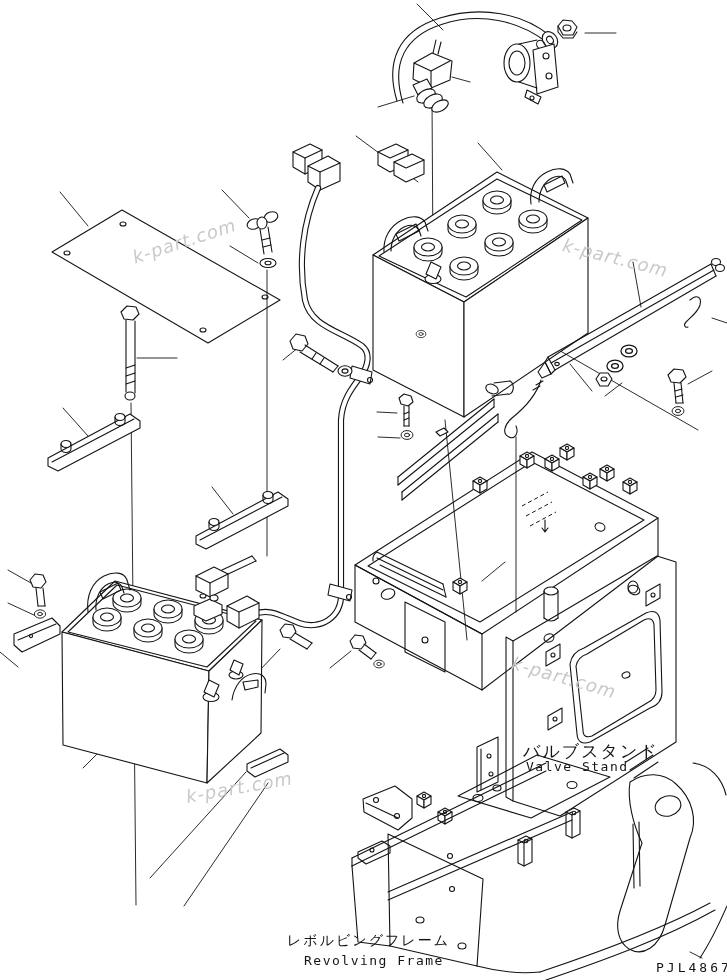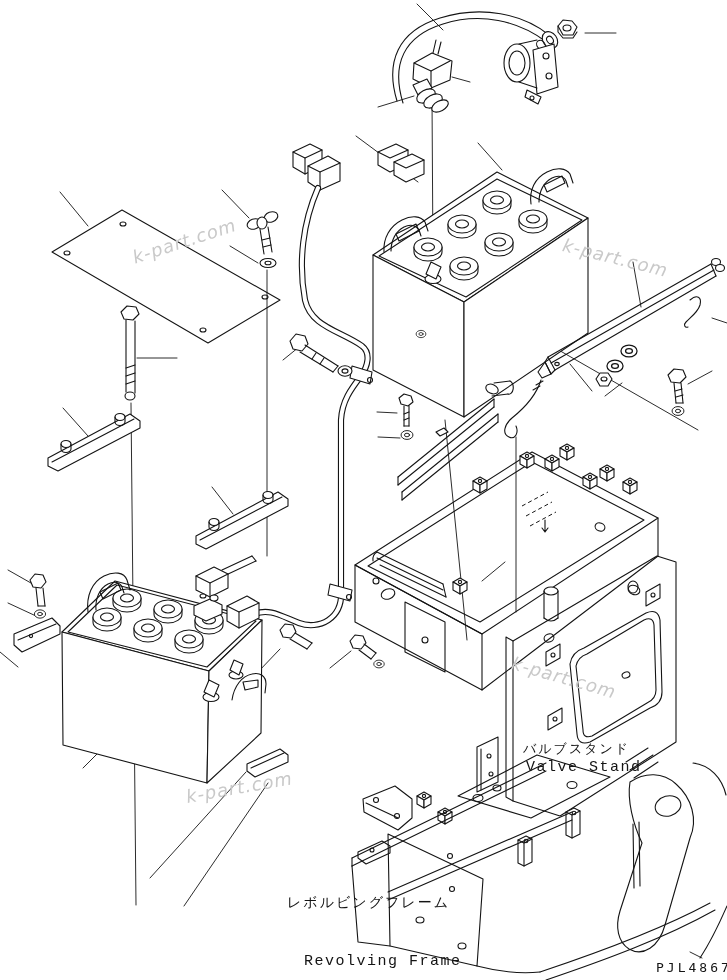--- a/index.html
+++ b/index.html
@@ -8,34 +8,34 @@
     overflow:hidden;font-family:"DejaVu Sans Mono", monospace;color:#141414;
   }
   svg{position:absolute;left:0;top:0;}
   .ln{stroke:#141414;stroke-width:1.1;fill:none;stroke-linecap:round;stroke-linejoin:round;}
   .thin{stroke:#141414;stroke-width:0.9;fill:none;stroke-linecap:round;}
   .wf{stroke:#141414;stroke-width:1.1;fill:#ffffff;stroke-linejoin:round;}
   .cableB{stroke:#141414;stroke-width:6.2;fill:none;stroke-linecap:round;}
   .cableW{stroke:#ffffff;stroke-width:4.0;fill:none;stroke-linecap:round;}
   .dash{stroke:#141414;stroke-width:1;fill:none;stroke-dasharray:4 3;}
   .lbl{position:absolute;color:#141414;white-space:nowrap;}
-  .jp{font-size:13px;letter-spacing:2px;}
-  .en{font-size:15px;letter-spacing:1.5px;font-family:Liberation Mono, monospace;}
+  .jp{font-size:17px;letter-spacing:2px;}
+  .en{font-size:13px;letter-spacing:1.5px;}
   .wm{
     position:absolute;font-family:"DejaVu Sans", sans-serif;font-style:italic;
     font-size:18px;letter-spacing:1px;color:#c9c9c9;transform-origin:left center;
     white-space:nowrap;
   }
   #wm1{left:133px;top:247px;transform:rotate(-18deg);}
   #wm2{left:563px;top:234px;transform:rotate(14deg);}
   #wm3{left:512px;top:652px;transform:rotate(16deg);}
   #wm4{left:186px;top:786px;transform:rotate(-10deg);}
   #lbl-vs-jp{left:523px;top:740px;}
   #lbl-vs-en{left:526px;top:759px;}
-  #lbl-rf-jp{left:287px;top:894px;font-size:14px;}
+  #lbl-rf-jp{left:287px;top:932px;font-size:14px;}
   #lbl-rf-en{left:283px;top:953px;margin-left:21px;}
   #lbl-num{left:656px;top:960px;font-size:13px;letter-spacing:3px;}
 </style>
 </head>
 <body>
 
 <div class="canvas">
 
 <svg width="727" height="980" viewBox="0 0 727 980">
   <defs>

